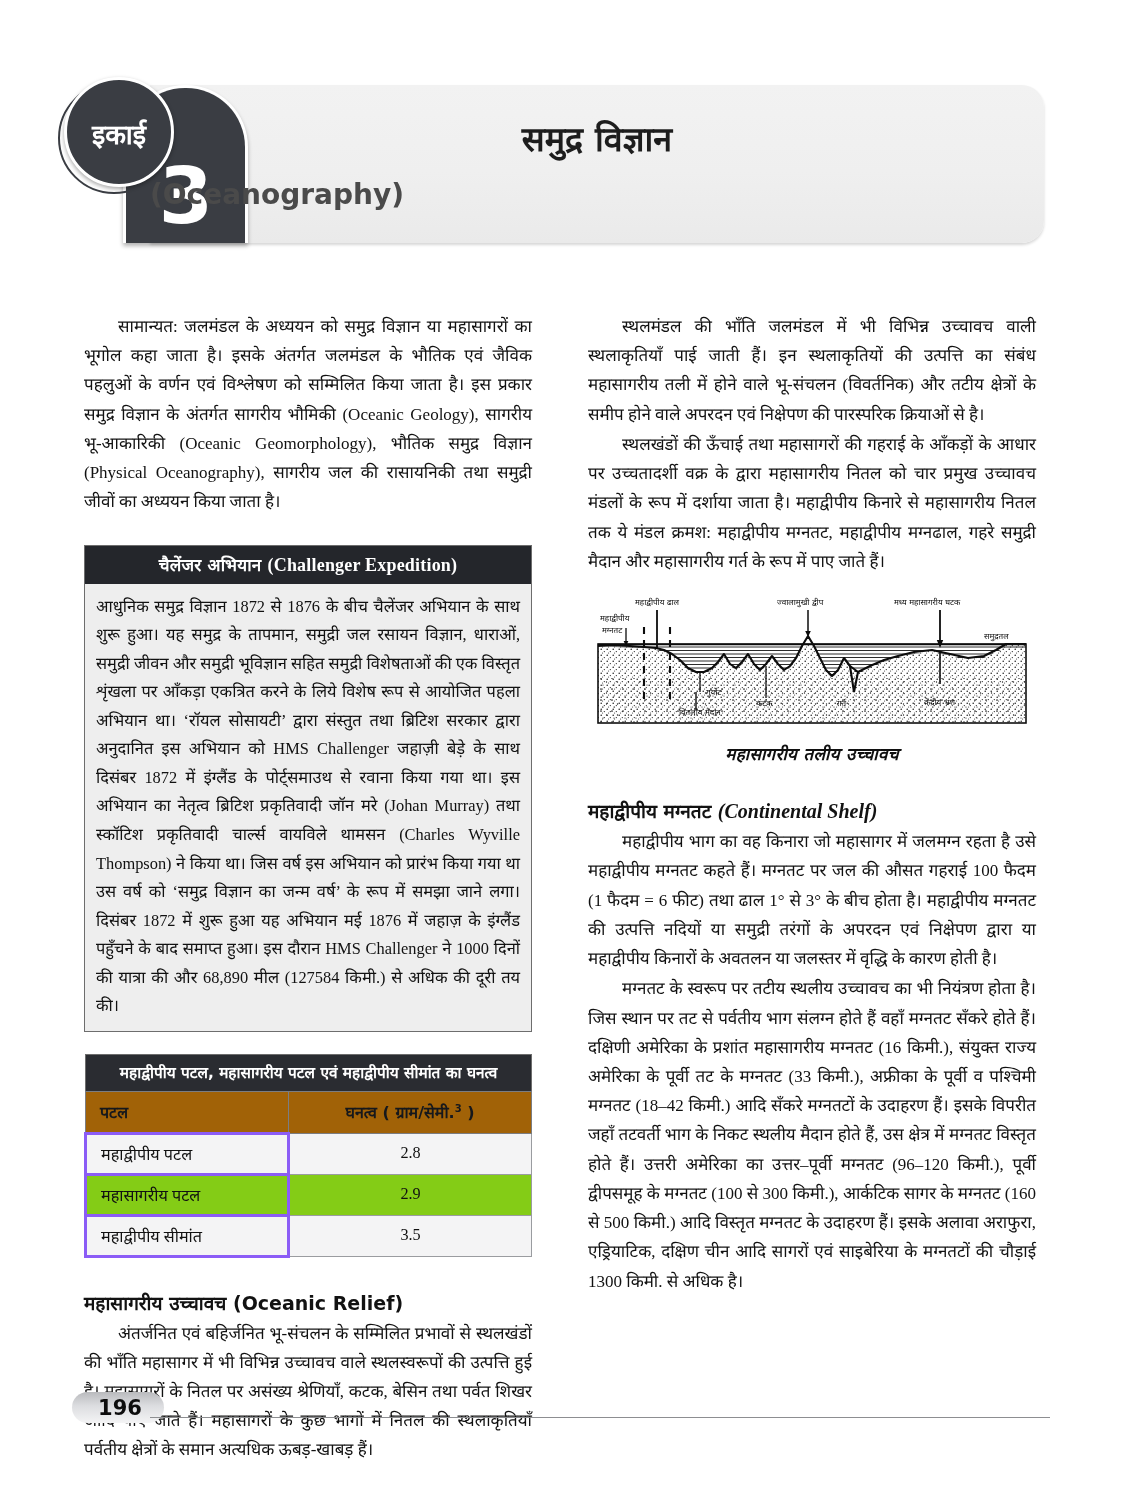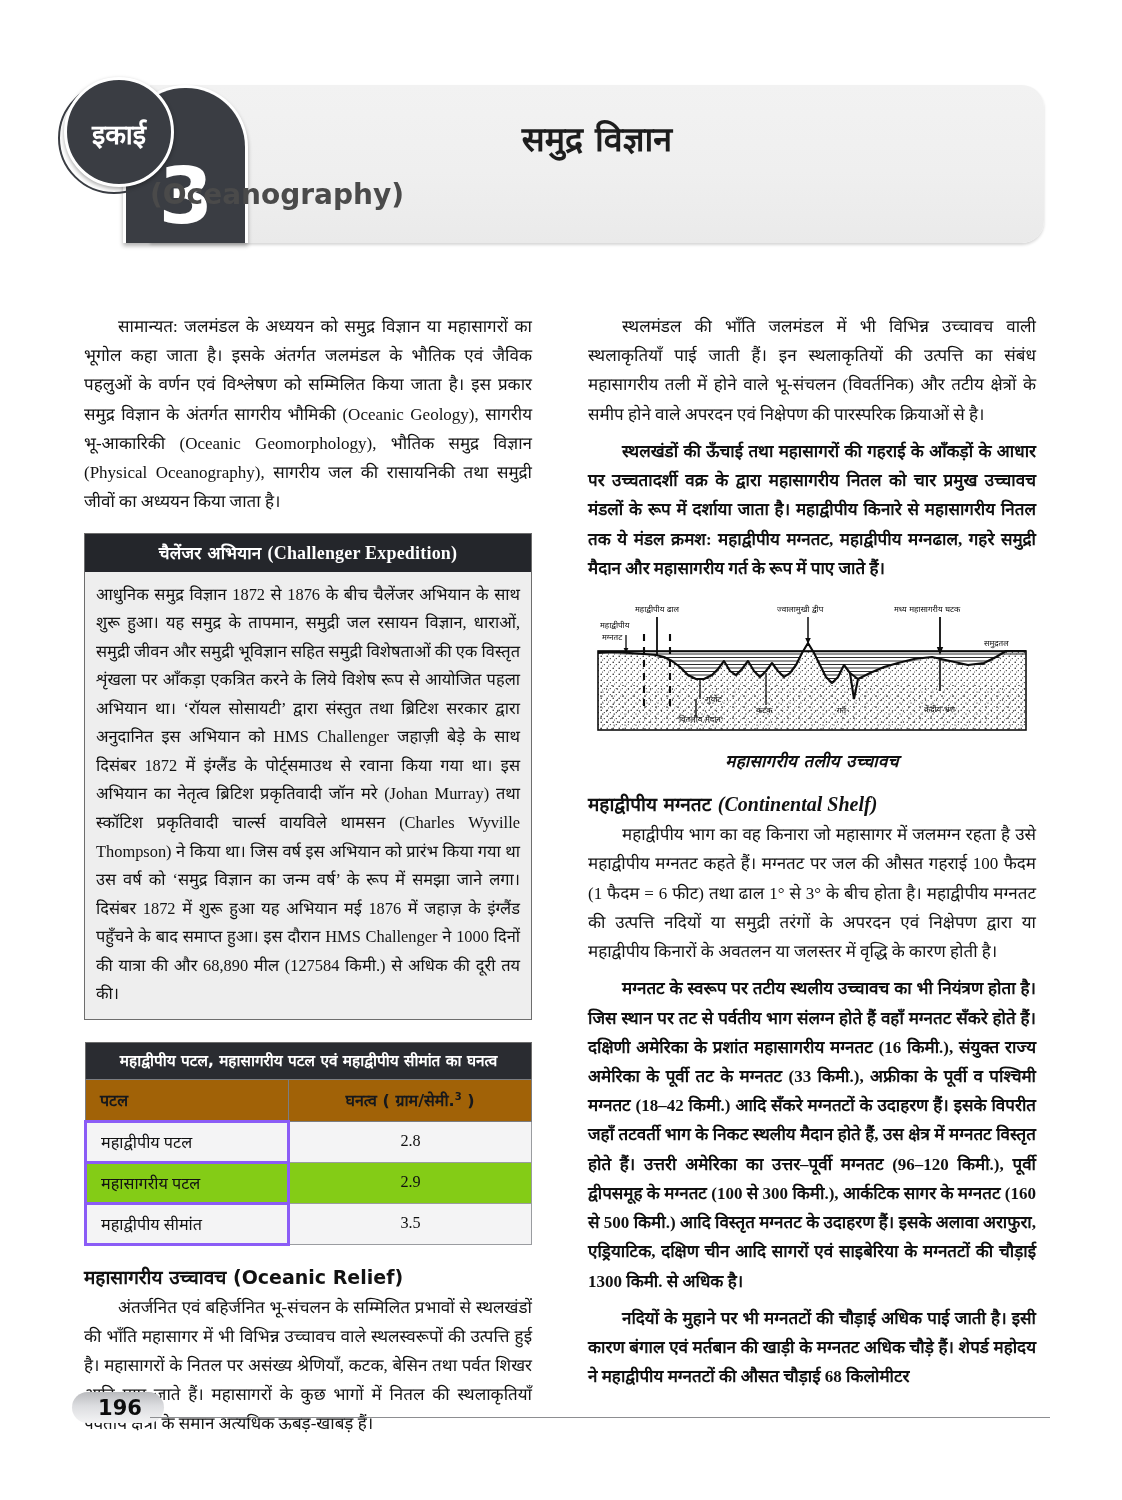--- a/index.html
+++ b/index.html
@@ -115,25 +115,25 @@
 
   p.body {
     margin: 0 0 0 0;
     font-size: 17px;
     line-height: 1.72;
     text-align: justify;
     text-justify: inter-word;
     text-indent: 34px;
     hyphens: none;
   }
-  p.body + p.body { margin-top: 8px; font-weight: bold; }
+  p.body + p.body { margin-top: 1px; }
 
   
   .infobox {
-    margin-top: 16px;
+    margin-top: 28px;
     border: 1.5px solid #6d6d6d;
     background: #a3a3a3;
   }
   .infobox-header {
     background: #24262b;
     color: #ffffff;
     text-align: center;
     font-family: "DejaVu Sans", sans-serif;
     font-weight: bold;
     font-size: 17px;
@@ -196,21 +196,21 @@
     padding: 8px 14px;
     border: 1px solid #9a9ca0;
     background: #f4f4f5;
     text-align: center;
   }
   .dtable tr.r2 td { background: #84cc16; }
   sup.cube { font-size: 10px; vertical-align: super; }
 
   
   h2.sec {
-    margin: 19px 0 3px 0;
+    margin: 33px 0 3px 0;
     font-family: "DejaVu Sans", sans-serif;
     font-weight: bold;
     font-size: 19px;
     color: #121212;
     line-height: 1.3;
   }
   h2.sec .en-ital {
     font-family: "Liberation Serif", serif;
     font-style: italic;
     font-weight: bold;
@@ -432,21 +432,20 @@
     <div class="figcaption">महासागरीय तलीय उच्चावच</div>
   </div>
 
   <h2 class="sec">
     <span>महाद्वीपीय मग्नतट</span>
     <span class="en-ital">(Continental Shelf)</span>
   </h2>
 
   <p class="body">महाद्वीपीय भाग का वह किनारा जो महासागर में जलमग्न रहता है उसे महाद्वीपीय मग्नतट कहते हैं। मग्नतट पर जल की औसत गहराई 100 फैदम (1 फैदम = 6 फीट) तथा ढाल 1° से 3° के बीच होता है। महाद्वीपीय मग्नतट की उत्पत्ति नदियों या समुद्री तरंगों के अपरदन एवं निक्षेपण द्वारा या महाद्वीपीय किनारों के अवतलन या जलस्तर में वृद्धि के कारण होती है।</p>
   <p class="body">मग्नतट के स्वरूप पर तटीय स्थलीय उच्चावच का भी नियंत्रण होता है। जिस स्थान पर तट से पर्वतीय भाग संलग्न होते हैं वहाँ मग्नतट सँकरे होते हैं। दक्षिणी अमेरिका के प्रशांत महासागरीय मग्नतट (16 किमी.), संयुक्त राज्य अमेरिका के पूर्वी तट के मग्नतट (33 किमी.), अफ्रीका के पूर्वी व पश्चिमी मग्नतट (18–42 किमी.) आदि सँकरे मग्नतटों के उदाहरण हैं। इसके विपरीत जहाँ तटवर्ती भाग के निकट स्थलीय मैदान होते हैं, उस क्षेत्र में मग्नतट विस्तृत होते हैं। उत्तरी अमेरिका का उत्तर–पूर्वी मग्नतट (96–120 किमी.), पूर्वी द्वीपसमूह के मग्नतट (100 से 300 किमी.), आर्कटिक सागर के मग्नतट (160 से 500 किमी.) आदि विस्तृत मग्नतट के उदाहरण हैं। इसके अलावा अराफुरा, एड्रियाटिक, दक्षिण चीन आदि सागरों एवं साइबेरिया के मग्नतटों की चौड़ाई 1300 किमी. से अधिक है।</p>
-  <p class="body">नदियों के मुहाने पर भी मग्नतटों की चौड़ाई अधिक पाई जाती है। इसी कारण बंगाल एवं मर्तबान की खाड़ी के मग्नतट अधिक चौड़े हैं। शेपर्ड महोदय ने महाद्वीपीय मग्नतटों की औसत चौड़ाई 68 किलोमीटर</p>
 
 </div>
 
 <div class="footer">
   <div class="pagenum-pill">
     <span class="pagenum">196</span>
   </div>
   <div class="footer-rule"></div>
 </div>
 

